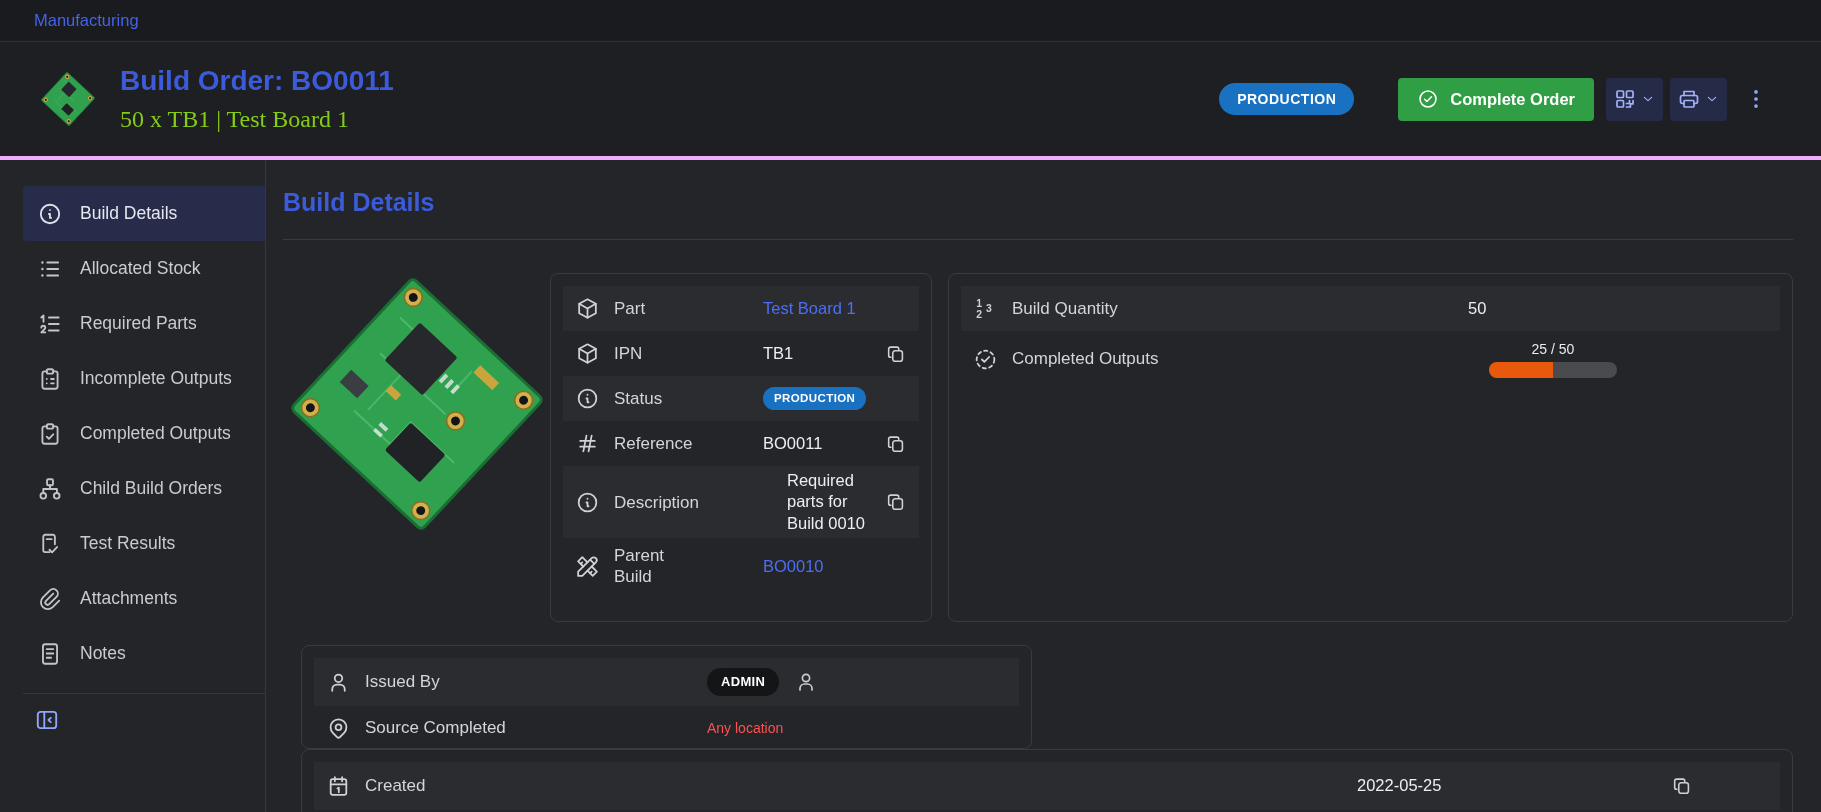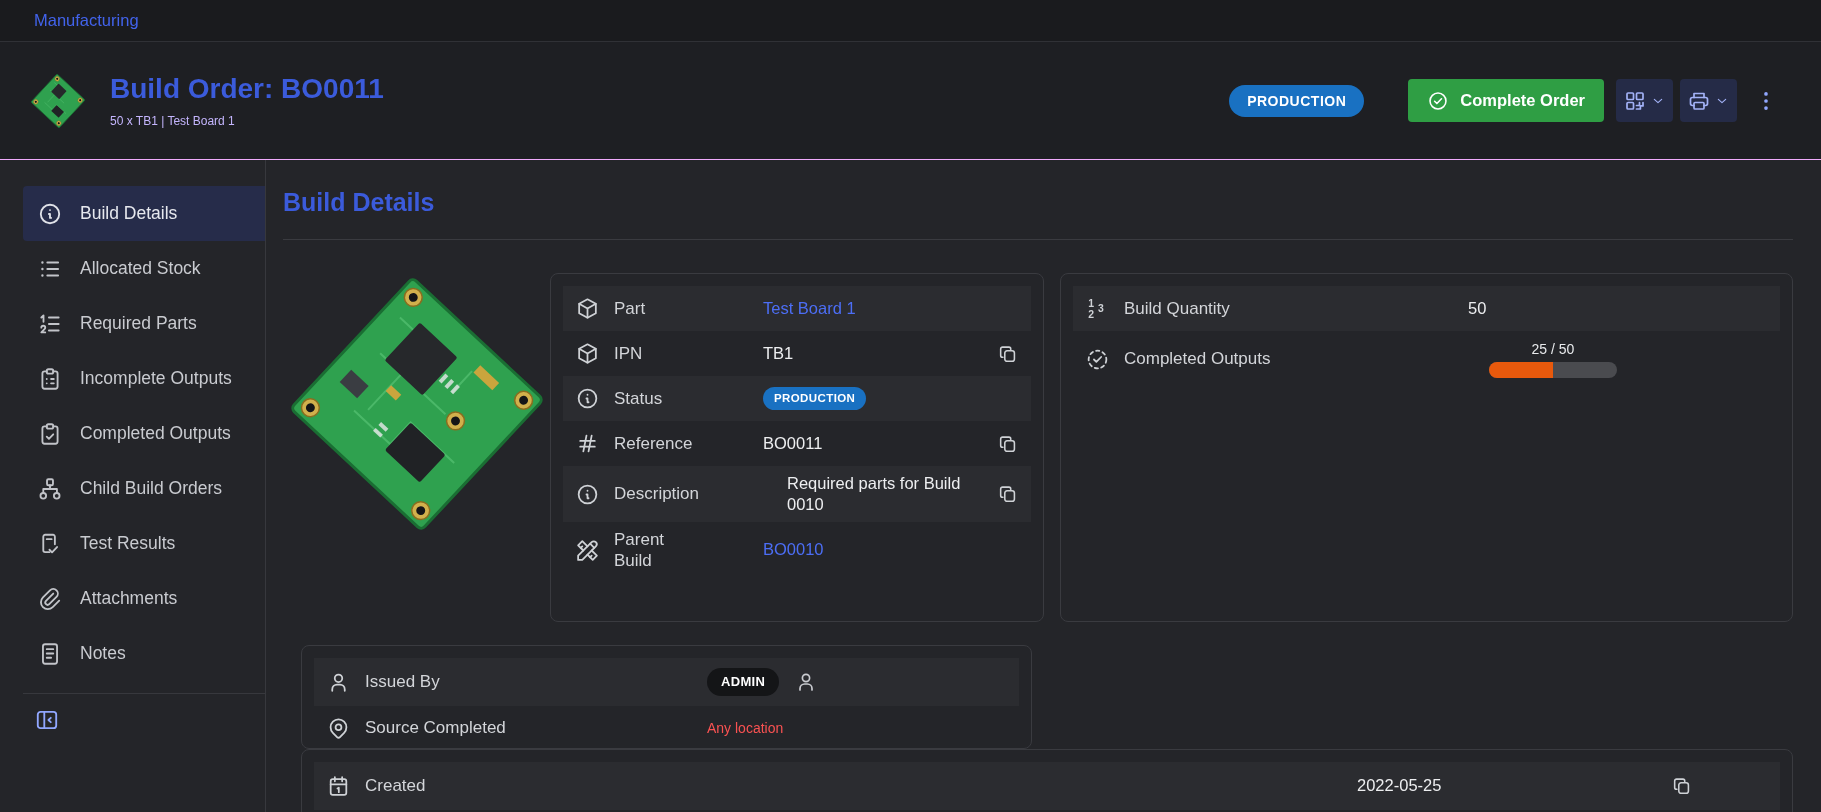--- a/index.html
+++ b/index.html
@@ -19,27 +19,27 @@
 
   
   .crumb-bar {
     height: 42px; background: #1a1b1e; border-bottom: 1px solid #303136;
     display: flex; align-items: center; padding: 0 34px;
   }
   .crumb-link { color: #4263eb; font-size: 16.5px; text-decoration: none; cursor: pointer; }
 
   
   .header {
-    height: 118px; background: #1e1f23; border-bottom: 1px solid #f0abfc;
-    display: flex; align-items: center; padding: 0 30px;
+    height: 118px; background: #1e1f23; border-bottom: 4px solid #f0abfc;
+    display: flex; align-items: center; padding: 0 40px;
   }
   .thumb { width: 56px; height: 56px; flex: none; cursor: pointer; }
   .title-block { margin-left: 24px; display: flex; flex-direction: column; gap: 9px; }
   .page-title { color: #3b5bdb; font-size: 28px; font-weight: 700; }
-  .page-subtitle { color: #c4b5fd; font-size: 12px; }
+  .page-subtitle { color: #84cc16; font-size: 24px; font-family: Liberation Serif, serif; }
   .header-right { margin-left: auto; display: flex; align-items: center; }
   .badge-status-lg {
     background: #1971c2; color: #fff; font-size: 14px; font-weight: 700;
     letter-spacing: .5px; padding: 8px 18px; border-radius: 18px;
   }
   .btn-complete {
     margin-left: 44px; background: #2f9e44; color: #fff; border: none; cursor: pointer;
     height: 43px; padding: 0 19px; border-radius: 4px; display: flex; align-items: center; gap: 11px;
     font-family: inherit; font-size: 16.5px; font-weight: 600;
   }
@@ -79,21 +79,21 @@
   
   .main { flex: 1; padding: 16px 28px 0 17px; }
   .main-heading { color: #3b5bdb; font-size: 25px; font-weight: 700; margin-top: 12px; }
   .heading-divider { border-top: 1px solid #3a3b40; margin-top: 22px; }
 
   .row-1 { display: flex; margin-top: 33px; }
   .pcb-box { width: 267px; height: 300px; flex: none; display: flex; align-items: flex-start; justify-content: center; }
   .pcb-box svg { width: 262px; height: 262px; }
 
   .card { border: 1px solid #3a3b40; border-radius: 8px; padding: 12px; background: #242529; }
-  .card-details { width: 494px; flex: none; height: 349px; margin-right: 16px; }
+  .card-details { width: 382px; flex: none; height: 349px; margin-right: 16px; }
   .card-progress { flex: 1; height: 349px; }
   .row-2 { display: flex; margin-top: 23px; margin-left: 18px; flex-direction: column; }
   .card-issue { width: 731px; flex: none; height: 104px; margin-right: 11px; }
   .card-created { flex: 1; height: 104px; }
 
   
   .drow { display: flex; align-items: center; min-height: 45px; padding: 4px 12px; gap: 14px; }
   .drow.striped { background: #2b2c30; }
   .drow .icon { color: #cfd2d6; }
   .dlabel { color: #d3d5d9; font-size: 17px; width: 135px; flex: none; line-height: 1.25; }

